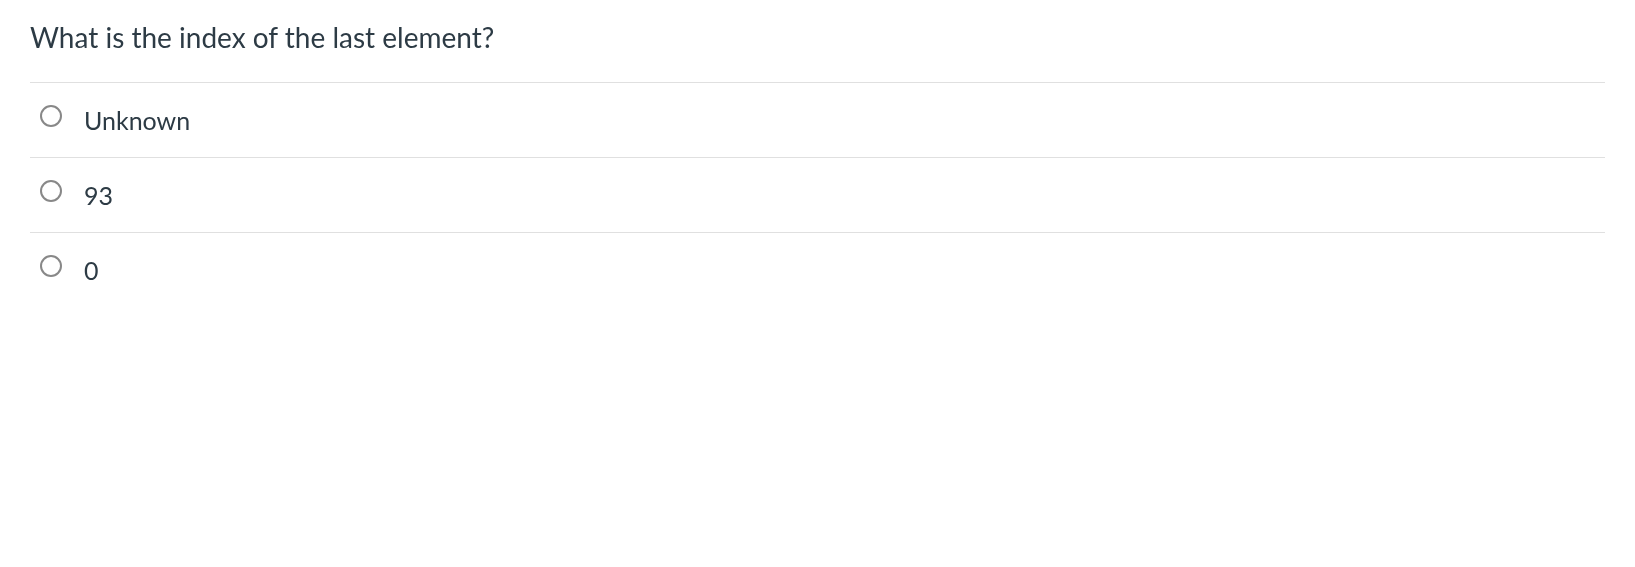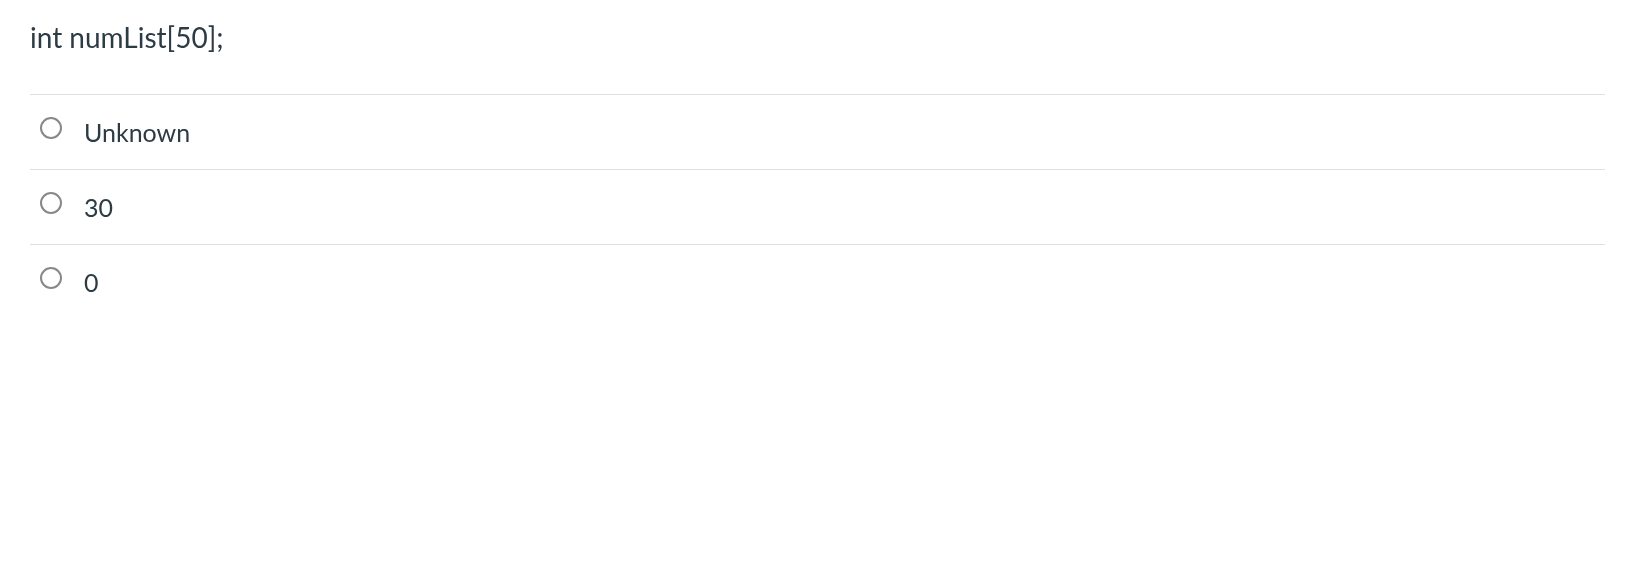--- a/index.html
+++ b/index.html
@@ -50,29 +50,29 @@
     .option-label {
       font-size: 25px;
       color: #2d3b45;
       font-weight: 400;
     }
   </style>
 </head>
 <body>
 
 <div>
-  <div class="code-text">int numList[50];</div>
+  <div class="question-text">What is the index of the last element?</div>
 
   <div class="options-container">
     <div class="option-row">
       <span class="radio-circle"></span>
       <span class="option-label">Unknown</span>
     </div>
     <div class="option-row">
       <span class="radio-circle"></span>
-      <span class="option-label">30</span>
+      <span class="option-label">93</span>
     </div>
     <div class="option-row">
       <span class="radio-circle"></span>
       <span class="option-label">0</span>
     </div>
   </div>
 </div>
 
 </body></html>

